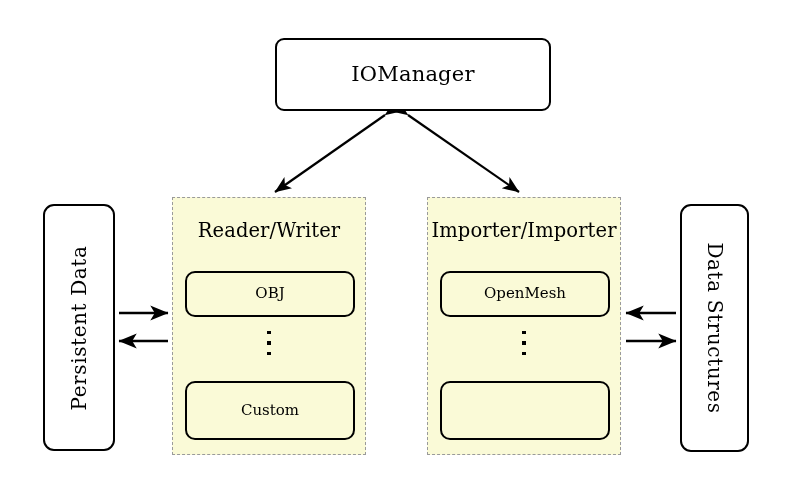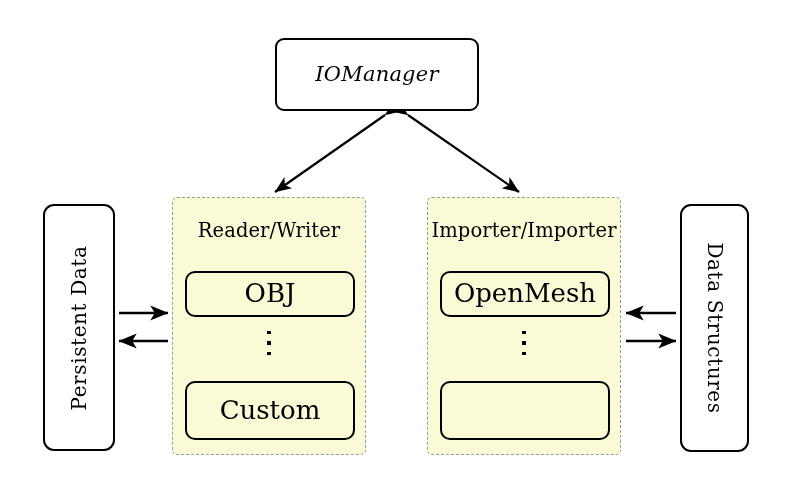--- a/index.html
+++ b/index.html
@@ -32,25 +32,24 @@
     background: #ffffff;
     border: 2.4px solid #000000;
     border-radius: 9px;
     line-height: 1.22;
   }
 
   
   #io-manager {
     left: 275px;
     top: 38px;
-    width: 204px;
+    width: 276px;
     height: 73px;
     font-size: 21px;
     letter-spacing: 0.2px;
-    font-style: italic;
   }
 
   
   .side-box {
     position: absolute;
     box-sizing: border-box;
     background: #ffffff;
     border: 2.8px solid #000000;
     border-radius: 11px;
     display: flex;
@@ -77,21 +76,21 @@
   }
   .vtext.up   { transform: rotate(-90deg); }
   .vtext.down { transform: rotate(90deg); }
 
   
   .group {
     position: absolute;
     box-sizing: border-box;
     background: #FAFAD7;
     border: 1.7px dashed #9a9a9a;
-    border-radius: 5px;
+    border-radius: 0;
   }
   #group-readerwriter {
     left: 172px;
     top: 197px;
     width: 194px;
     height: 258px;
   }
   #group-importerexporter {
     left: 427px;
     top: 197px;
@@ -113,21 +112,21 @@
   .inner-box {
     position: absolute;
     box-sizing: border-box;
     background: #FAFAD7;
     border: 2.6px solid #000000;
     border-radius: 10px;
     display: flex;
     align-items: center;
     justify-content: center;
     text-align: center;
-    font-size: 26px;
+    font-size: 15px;
     line-height: 1.28;
   }
   .inner-top {
     left: 12px;
     top: 73px;
     width: 170px;
     height: 46px;
   }
   .inner-bottom {
     left: 12px;

